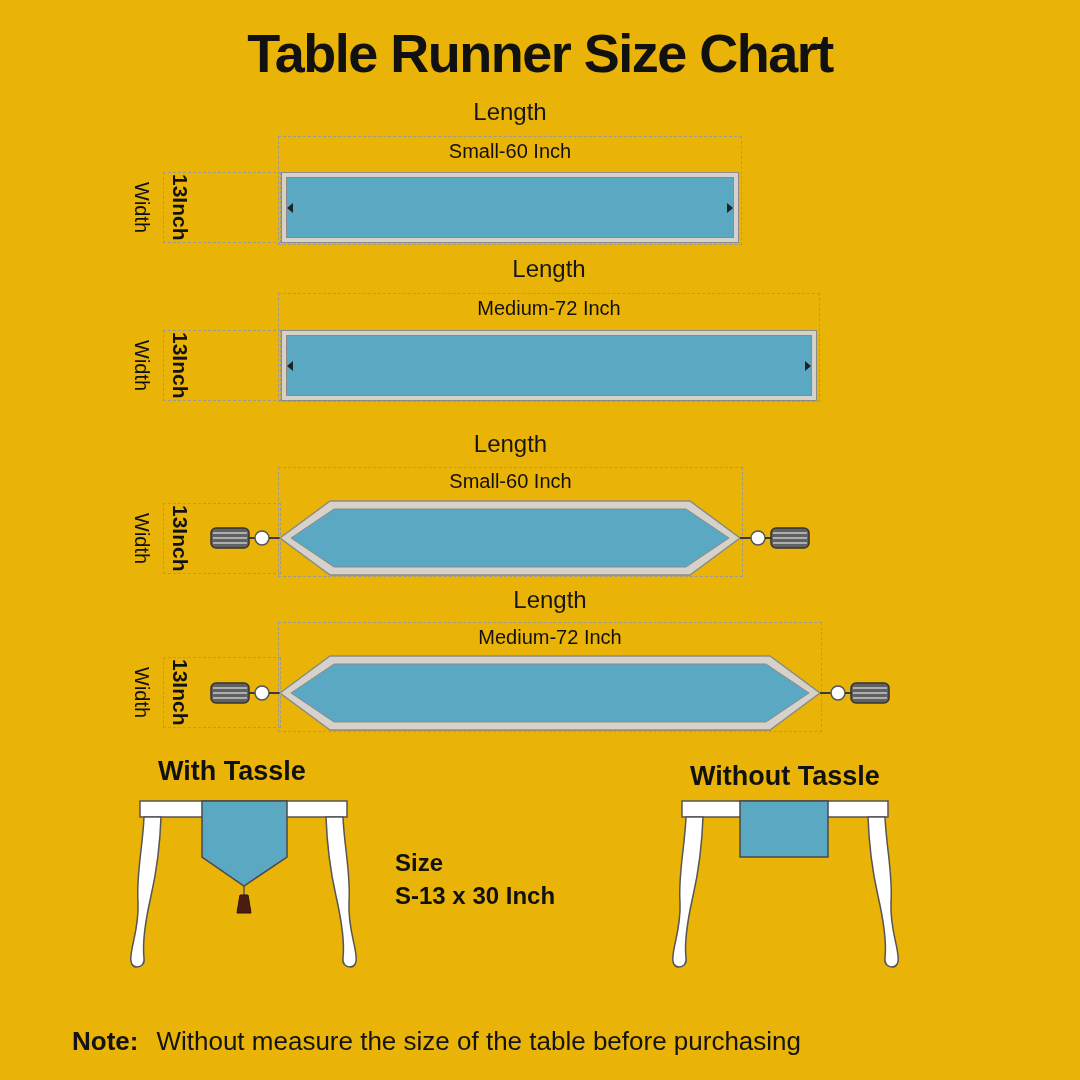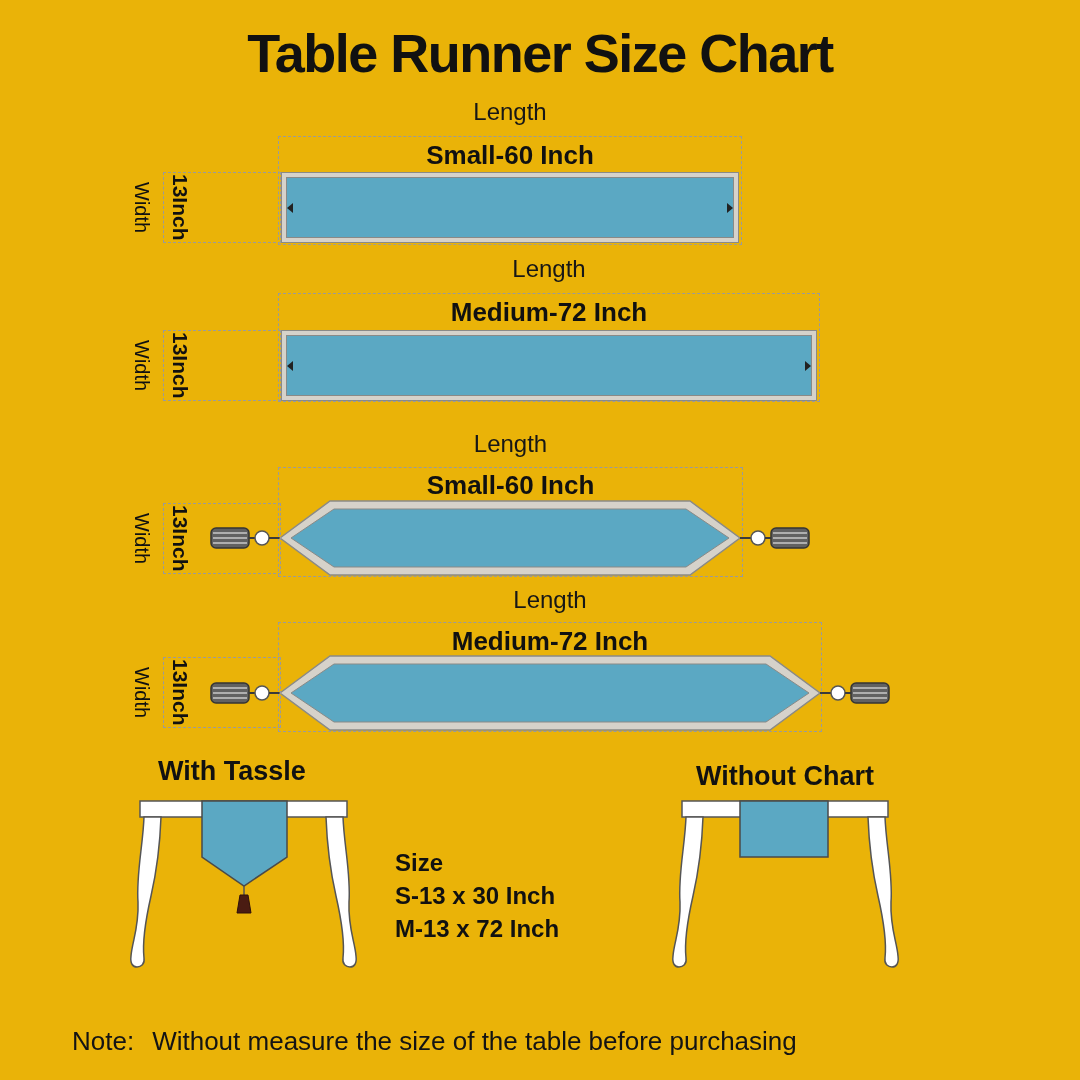--- a/index.html
+++ b/index.html
@@ -7,21 +7,21 @@
     position:relative;width:1080px;height:1080px;background:#eab308;overflow:hidden;
     font-family:"Liberation Sans","DejaVu Sans",sans-serif;color:#1a1a1a;padding-left:40px;
     --teal:#5ba8c3; --band:#d6d2ca; --outline:#8a8a87; --dash:#9a9a9a; --tassel:#4a1c12;
   }
   .abs{position:absolute;}
   .title{
     left:0;top:22px;width:1080px;text-align:center;
     font-size:54px;font-weight:700;letter-spacing:-1.5px;color:#111;
   }
   .len-label{font-size:24px;text-align:center;color:#171717;}
-  .size-label{font-size:26px;font-weight:700;text-align:center;color:#111;}
+  .size-label{font-size:20px;font-weight:400;text-align:center;color:#111;}
   .dash-box{border:1.5px dashed var(--dash);box-sizing:border-box;}
   .runner-flat{
     box-sizing:border-box;background:var(--band);
     border:1.5px solid var(--outline);padding:4px;
   }
   .runner-flat .inner{
     position:relative;width:100%;height:100%;box-sizing:border-box;
     background:var(--teal);border:1px solid var(--outline);
   }
   .arr{position:absolute;top:50%;transform:translateY(-50%);width:0;height:0;
@@ -30,21 +30,21 @@
   .arr-r{right:0;border-left:6px solid #222;}
   .vtext{
     writing-mode:vertical-rl;text-orientation:mixed;
     display:flex;align-items:center;justify-content:center;
     font-size:20px;color:#111;
   }
   .vtext.bold{font-weight:700;font-size:21px;}
   .heading{font-size:27px;font-weight:700;text-align:center;color:#111;}
   .size-block{font-size:24px;font-weight:700;line-height:33px;color:#111;}
   .note{font-size:26px;color:#141414;}
-  .note .lbl{margin-right:18px;}
+  .note .lbl{margin-right:18px;font-weight:bold;}
   svg{display:block;}
 </style>
 </head>
 <body>
 
 <div id="canvas" style="--teal: #5ba8c3; --band: #d6d2ca; --outline: #8a8a87; --dash: #9a9a9a; --tassel: #4a1c12;">
 
   <div class="abs title">Table Runner Size Chart</div>
 
   <div class="abs len-label" style="left:278px;top:98px;width:464px;">Length</div>
@@ -141,24 +141,23 @@
     <path id="legA" d="M24,27 C23,55 16,85 18,112 C19,138 12,152 11,166 C10,174 13,177 17,177 C21,177 25,174 24,168 C22,150 26,128 31,106 C36,84 40,55 41,27 Z" style="fill:#ffffff;stroke:#555;stroke-width:1.5"></path>
     <use href="#legA" transform="translate(247,0) scale(-1,1)"></use>
     <polygon points="82,11 167,11 167,67 124,96 82,67" style="fill:var(--teal);stroke:#4a4a4a;stroke-width:1.5"></polygon>
     <line x1="124" y1="96" x2="124" y2="105" stroke="#555" stroke-width="1.5"></line>
     <polygon points="120,105 128,105 131,123 117,123" style="fill:var(--tassel);stroke:#2e100a;stroke-width:1"></polygon>
   </svg>
 
   <div class="abs size-block" style="left:395px;top:846px;">
     <div>Size</div>
     <div>S-13 x 30 Inch</div>
-    <div>M-13 x 72 Inch</div>
   </div>
 
-  <div class="abs heading" style="left:655px;top:761px;width:260px;">Without Chart</div>
+  <div class="abs heading" style="left:655px;top:761px;width:260px;">Without Tassle</div>
 
   <svg class="abs" style="left:660px;top:790px;" width="240" height="185" viewBox="0 0 240 185">
     <rect x="22" y="11" width="206" height="16" style="fill:#ffffff;stroke:#555;stroke-width:1.5"></rect>
     <path id="legB" d="M26,27 C25,55 18,85 20,112 C21,138 14,152 13,166 C12,174 15,177 19,177 C23,177 27,174 26,168 C24,150 28,128 33,106 C38,84 42,55 43,27 Z" style="fill:#ffffff;stroke:#555;stroke-width:1.5"></path>
     <use href="#legB" transform="translate(251,0) scale(-1,1)"></use>
     <rect x="80" y="11" width="88" height="56" style="fill:var(--teal);stroke:#4a4a4a;stroke-width:1.5"></rect>
   </svg>
 
   <div class="abs note" style="left:72px;top:1026px;">
     <span class="lbl">Note:</span><span>Without measure the size of the table before purchasing</span>

